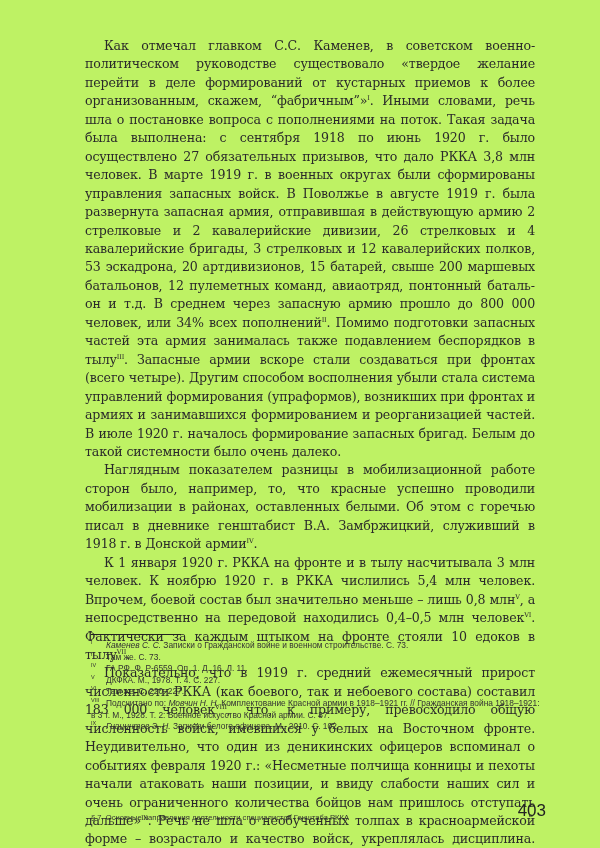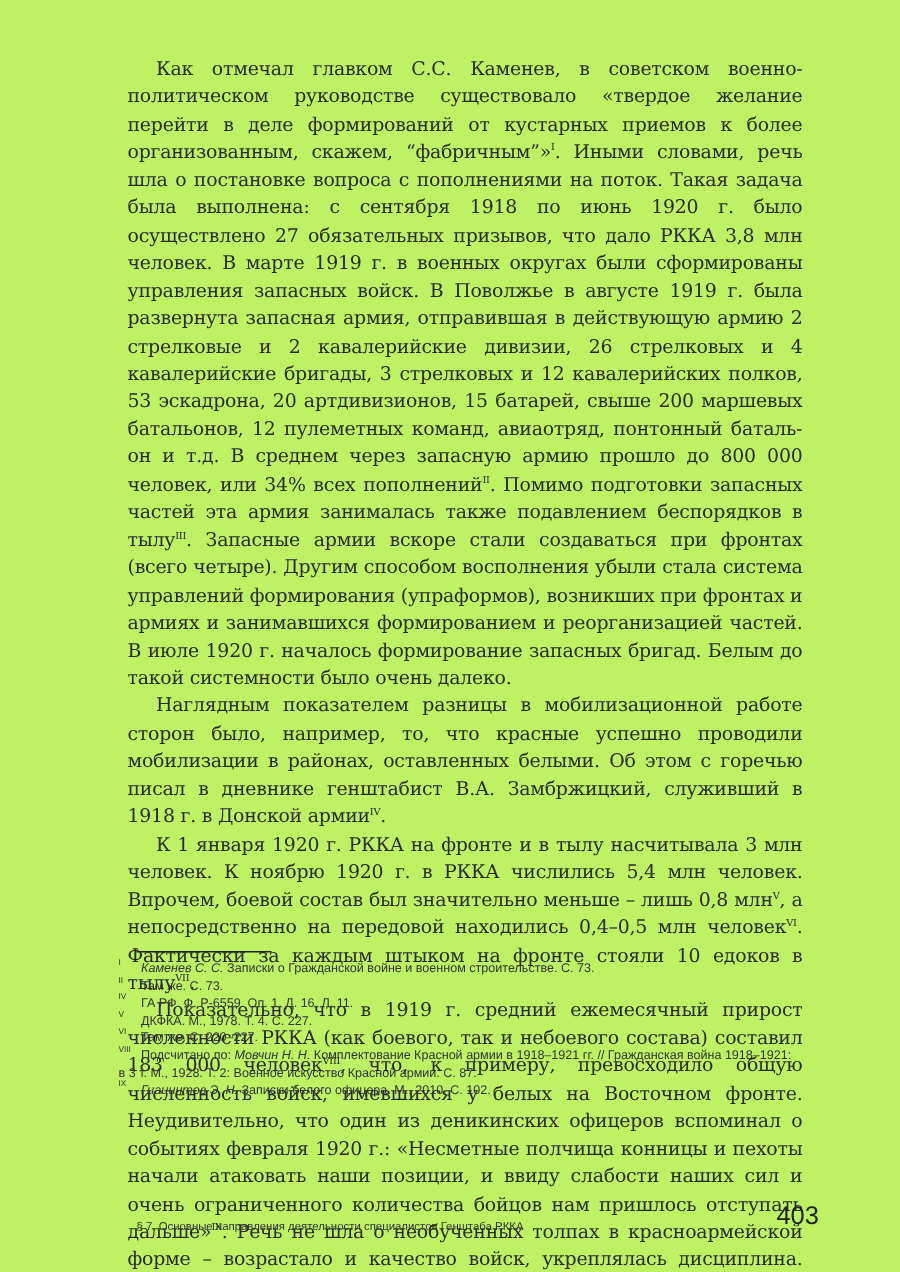--- a/index.html
+++ b/index.html
@@ -8,21 +8,21 @@
   .body-text {
     position: absolute; left: 85px; top: 37px; width: 450px;
     font-family: "DejaVu Serif", "Liberation Serif", serif;
     font-size: 12.6px; line-height: 18.45px; color: #2a2a2a;
     text-align: justify; letter-spacing: -0.15px;
   }
   .body-text p { margin: 0; text-indent: 19px; hyphens: manual; }
   .body-text sup, .fn sup { font-size: 6.5px; line-height: 0; vertical-align: 5px; }
   .fn-rule { position: absolute; left: 91px; top: 634px; width: 90px; height: 1px; background: #222; }
   .footnotes {
-    position: absolute; left: 79px; top: 640px; width: 450px;
+    position: absolute; left: 91px; top: 640px; width: 450px;
     font-family: "Liberation Sans", "DejaVu Sans", sans-serif;
     font-size: 8.4px; line-height: 11.6px; color: #333;
   }
   .fn { position: relative; padding-left: 15px; }
   .fn.wrap { padding-left: 0; text-indent: 15px; }
   .fn .mark { position: absolute; left: 0; top: -3px; font-size: 5.5px; text-indent: 0; }
   .fn .it { font-style: italic; }
   .running-footer {
     position: absolute; left: 91px; top: 813px;
     font-family: "Liberation Sans", "DejaVu Sans", sans-serif;

